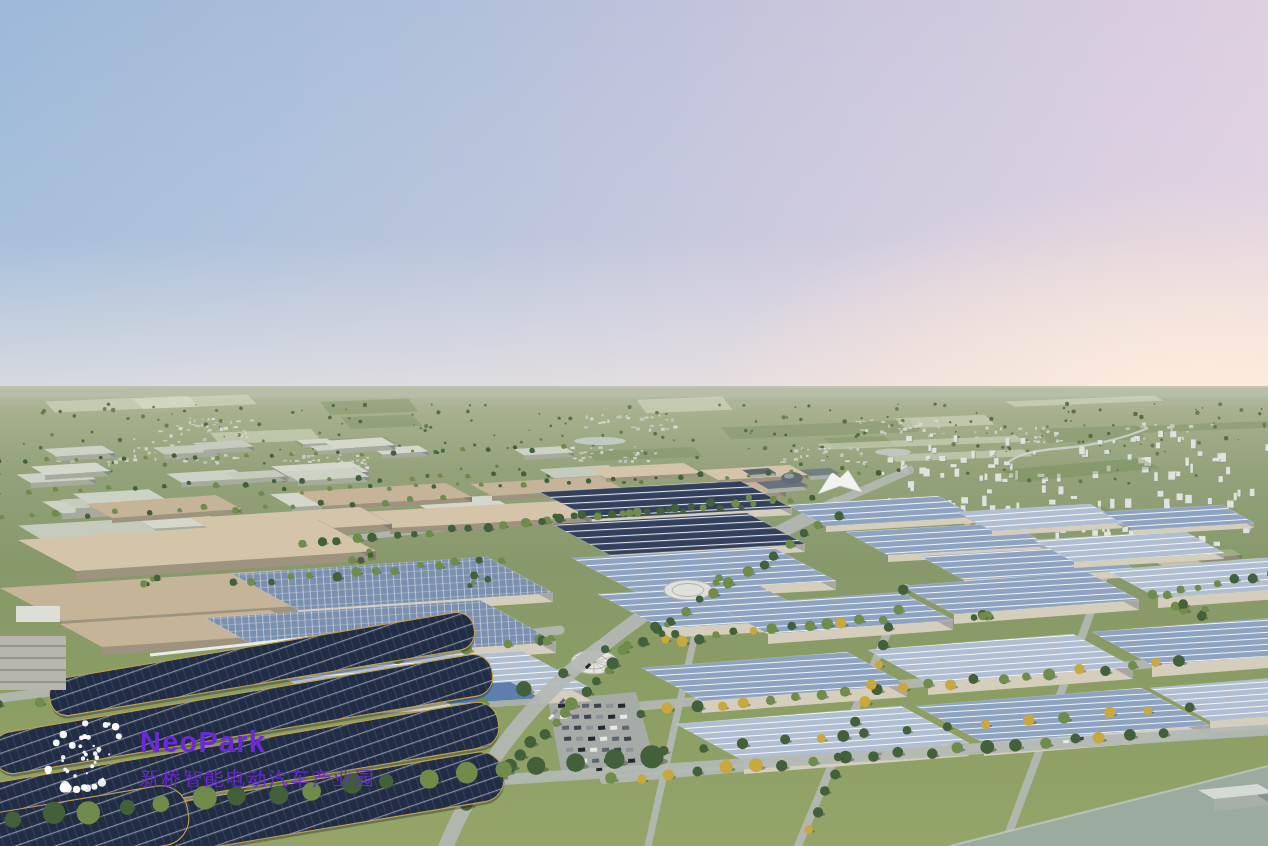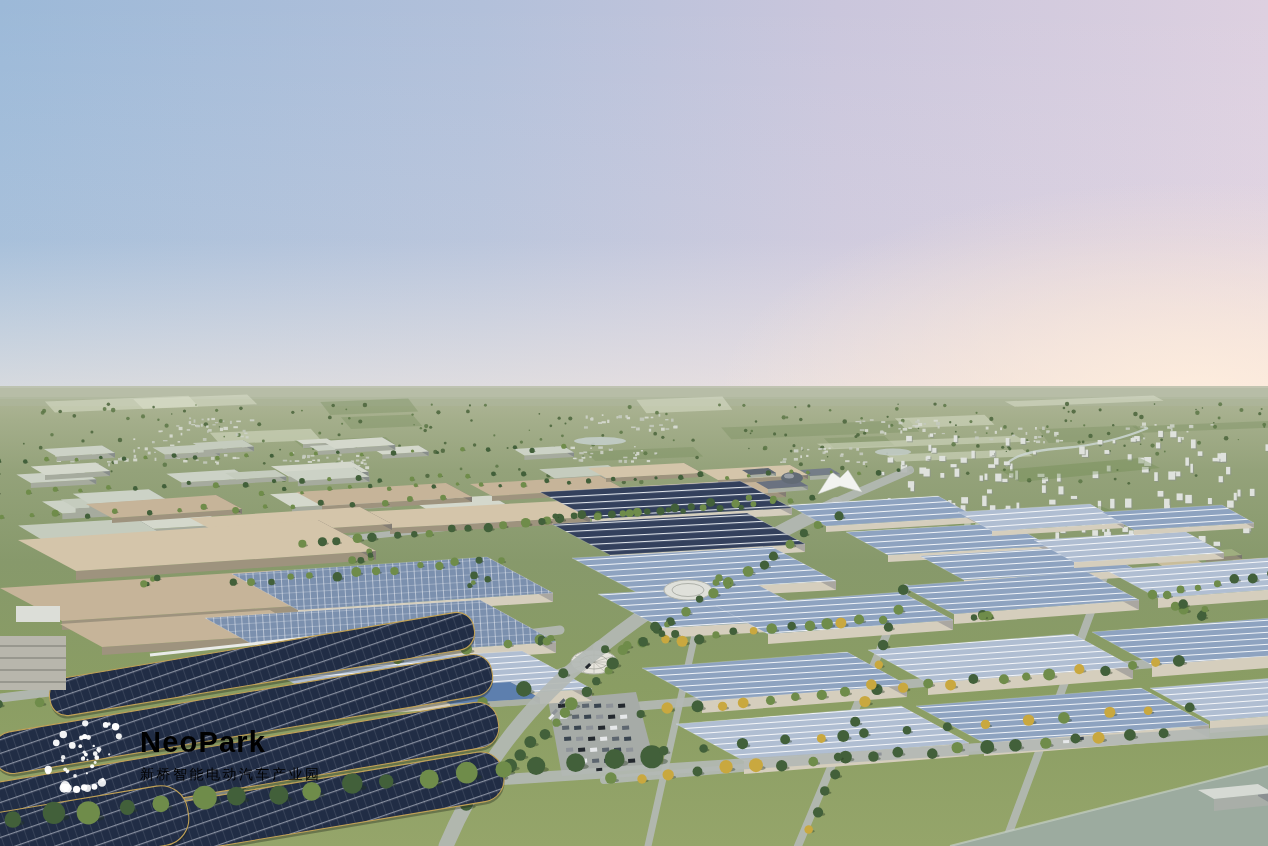--- a/index.html
+++ b/index.html
@@ -1,24 +1,24 @@
 <!DOCTYPE html>
 <html><head>
 <meta charset="utf-8">
 <style>
   html,body{margin:0;padding:0;background:#222;}
   .stage{position:relative;width:1268px;height:846px;overflow:hidden;
          font-family:"Liberation Sans","DejaVu Sans",sans-serif;background:#a9c0d8;}
   #scene{position:absolute;left:0;top:0;width:1268px;height:846px;display:block;}
-  .logo{position:absolute;left:40px;top:696px;display:flex;gap:8px;color:#000000;}
+  .logo{position:absolute;left:40px;top:696px;display:flex;gap:8px;color:#6d28d9;}
   .logo-mark{width:92px;height:104px;flex:0 0 auto;margin-top:8px;}
   .logo-text{margin-top:32px;}
   .wordmark{font-size:29px;font-weight:700;letter-spacing:1.2px;line-height:1;
             text-shadow:0 1px 6px rgba(30,40,60,.25);}
-  .subtitle{margin-top:9px;font-size:14px;letter-spacing:2.5px;opacity:.96;
+  .subtitle{margin-top:9px;font-size:19px;letter-spacing:2.5px;opacity:.96;
             text-shadow:0 1px 5px rgba(30,40,60,.25);white-space:nowrap;}
 </style>
 </head>
 <body>
 
 <div class="stage">
   <svg id="scene" viewBox="0 0 1268 846">
       <defs>
         <linearGradient id="skyH" x1="0" y1="0" x2="1" y2="0">
           <stop offset="0" stop-color="#9cb9d8" stop-opacity="1"></stop>

